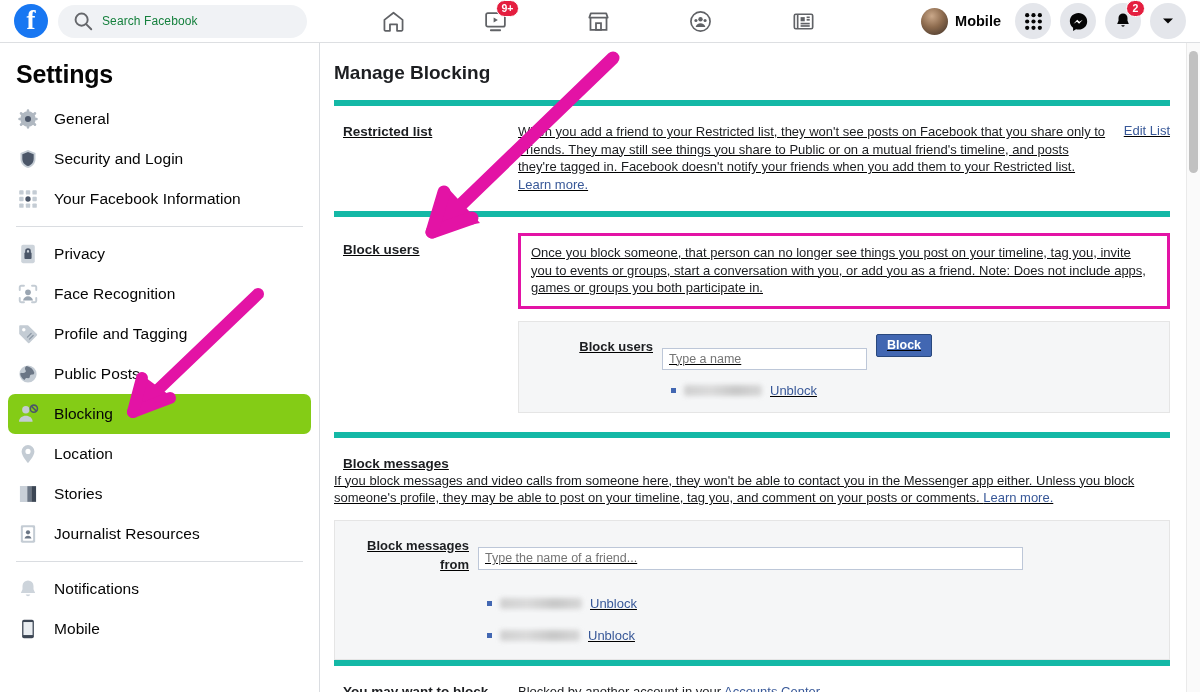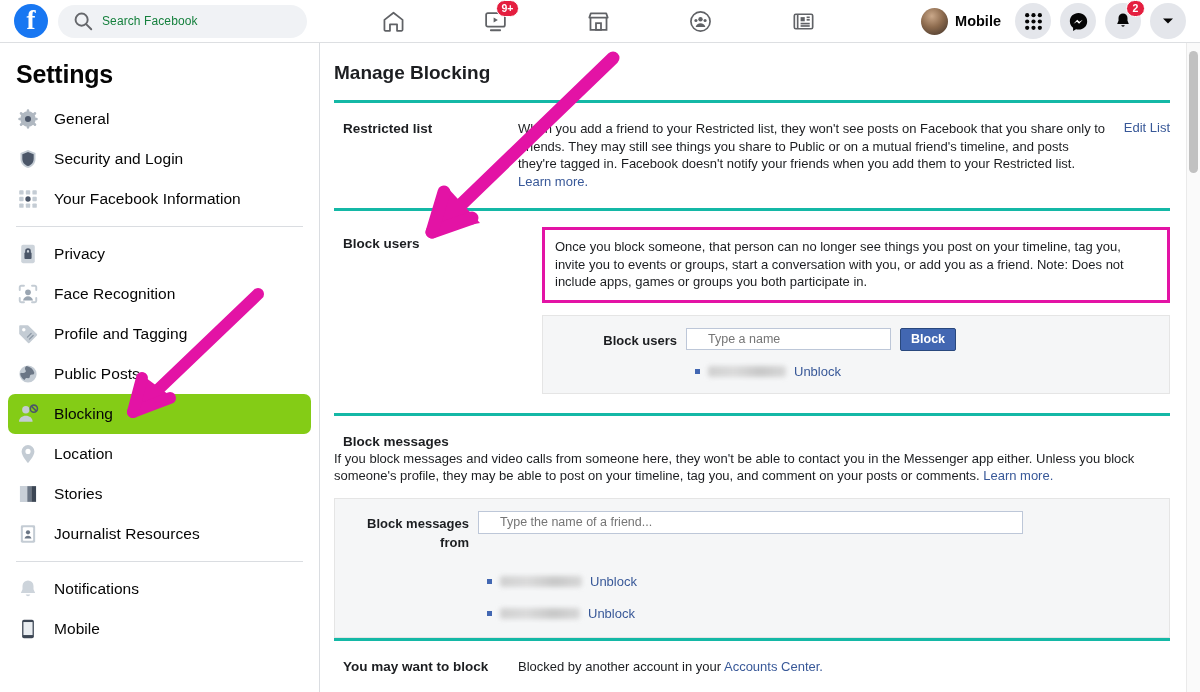--- a/index.html
+++ b/index.html
@@ -110,21 +110,21 @@
     position: absolute; top: 43px; left: 312px;
     width: 880px; height: 649px;
     background: #fff;
     overflow: hidden;
   }
   #main-inner { padding: 0 22px 0 22px; }
   #page-title {
     font-size: 19px; font-weight: bold; color: #1c1e21;
     padding: 19px 0 16px 0;
   }
-  .section { border-top: 3px solid #14b8a6; display: flex; padding-top: 17px; }
+  .section { border-top: 6px solid #14b8a6; display: flex; padding-top: 17px; text-decoration: underline; }
   .sec-label {
     width: 184px; flex: none;
     font-size: 13.5px; font-weight: bold; color: #1c1e21;
     padding-left: 9px; line-height: 17px;
   }
   .sec-body { flex: 1; min-width: 0; }
   .sec-row { display: flex; align-items: flex-start; }
   .sec-desc {
     font-size: 13px; color: #1c1e21; line-height: 17.5px;
     flex: 1; padding-right: 18px;
@@ -144,22 +144,23 @@
   .panel { background: #f5f6f7; border: 1px solid #e5e5e5; padding: 12px 0 14px 0; }
   .field-row { display: flex; align-items: flex-start; }
   .field-label {
     width: 143px; flex: none; text-align: right;
     font-size: 13px; font-weight: bold; color: #1c1e21;
     padding-right: 9px; line-height: 19px; padding-top: 3px;
   }
   .text-input {
     height: 22px; border: 1px solid #bdc7d8; background: #fff;
     font-size: 12.5px; color: #000000;
-    padding: 0 21px; line-height: 20px;
+    padding: 0 6px; line-height: 20px;
     font-family: "Liberation Sans", sans-serif;
+    margin-top: 14px;
   }
   #block-user-input { width: 205px; }
   #block-msg-input { width: 545px; height: 23px; }
   .block-btn {
     background: #4267b2; border: 1px solid #29487d; color: #fff;
     font-size: 12.5px; font-weight: bold;
     padding: 3px 10px 4px; margin-left: 9px;
     border-radius: 2px; cursor: pointer; line-height: 14px;
     font-family: "Liberation Sans", sans-serif;
   }
@@ -473,21 +474,21 @@
     <div class="section" style="padding-bottom:18px;">
       <div class="sec-label">Restricted list</div>
       <div class="sec-body">
         <div class="sec-row">
           <div class="sec-desc"><span>When you add a friend to your Restricted list, they won't see posts on Facebook that you share only to Friends. They may still see things you share to Public or on a mutual friend's timeline, and posts they're tagged in. Facebook doesn't notify your friends when you add them to your Restricted list. </span><a class="blue">Learn more.</a></div>
           <a class="edit-link">Edit List</a>
         </div>
       </div>
     </div>
 
-    <div class="section" style="padding-top:16px;gap:24px;">
+    <div class="section" style="padding-top:16px;">
       <div class="sec-label" style="padding-top:8px;">Block users</div>
       <div class="sec-body">
         <div class="hl-box">
           <div class="sec-desc">Once you block someone, that person can no longer see things you post on your timeline, tag you, invite you to events or groups, start a conversation with you, or add you as a friend. Note: Does not include apps, games or groups you both participate in.</div>
         </div>
 
         <div class="panel">
           <div class="field-row">
             <div class="field-label">Block users</div>
             <input class="text-input" id="block-user-input" type="text" placeholder="Type a name" style="">

